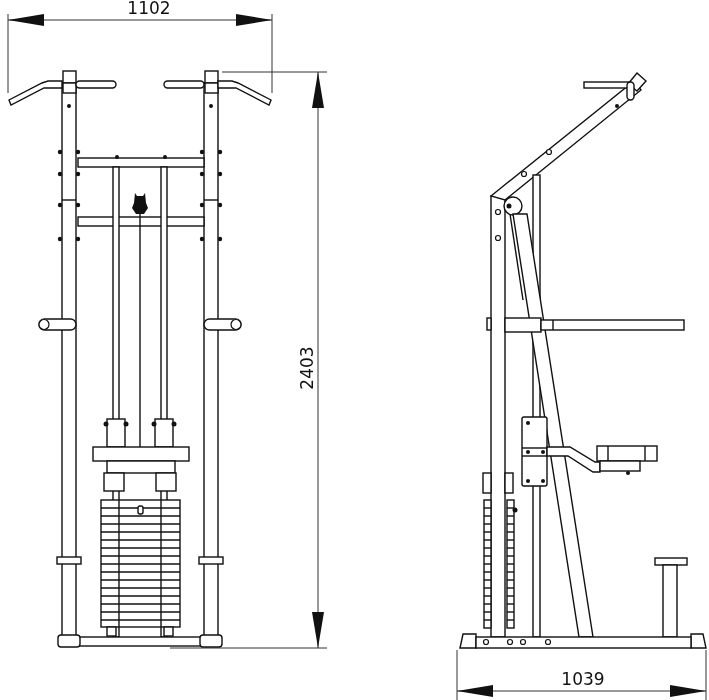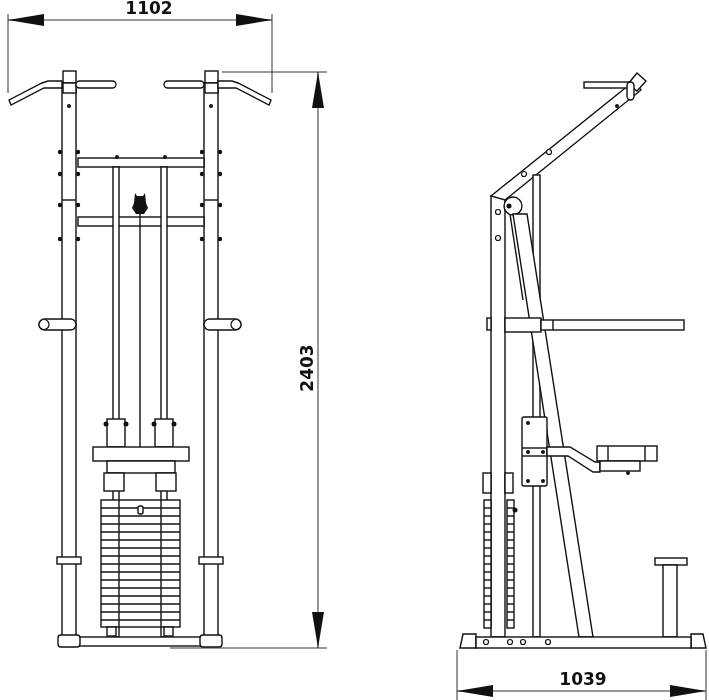--- a/index.html
+++ b/index.html
@@ -1,17 +1,17 @@
 <!DOCTYPE html>
 <html><head>
 <meta charset="utf-8">
 <style>
   html, body { margin: 0; padding: 0; background: #ffffff; }
   body { width: 709px; height: 700px; overflow: hidden; }
-  #drawing { position: absolute; left: 0; top: 0; width: 709px; height: 552px; font-weight: bold; }
+  #drawing { position: absolute; left: 0; top: 0; width: 709px; height: 552px; }
   svg text { font-family: "DejaVu Sans", sans-serif; fill: #111; }
   .ln { stroke: #111; stroke-width: 1.4; fill: none; }
   .lw { stroke: #111; stroke-width: 1.4; fill: #fff; }
   .dim { stroke: #333; stroke-width: 1; fill: none; }
   .arrow { fill: #111; stroke: none; }
   .dot { fill: #111; stroke: none; }
   .hole { fill: #fff; stroke: #111; stroke-width: 1.2; }
 </style>
 </head>
 <body>

